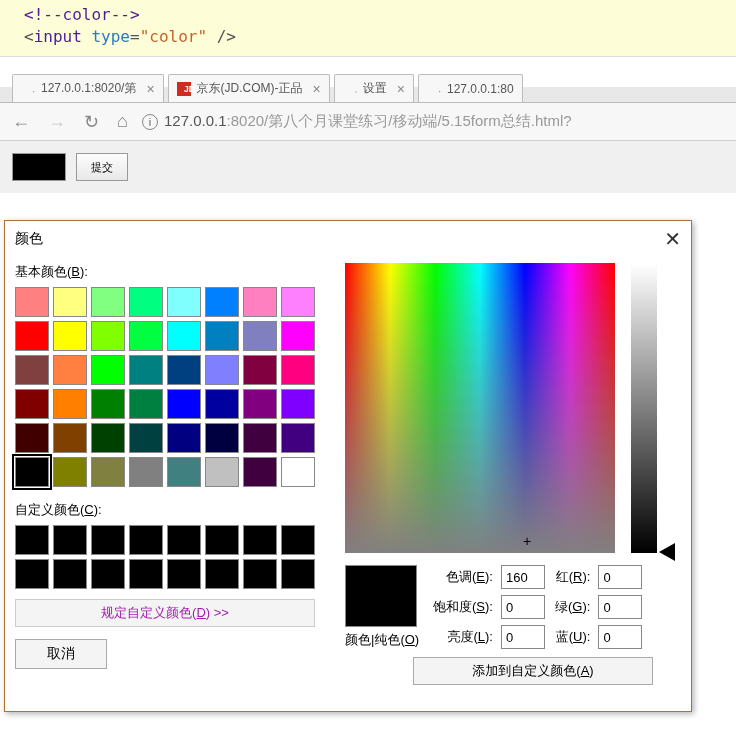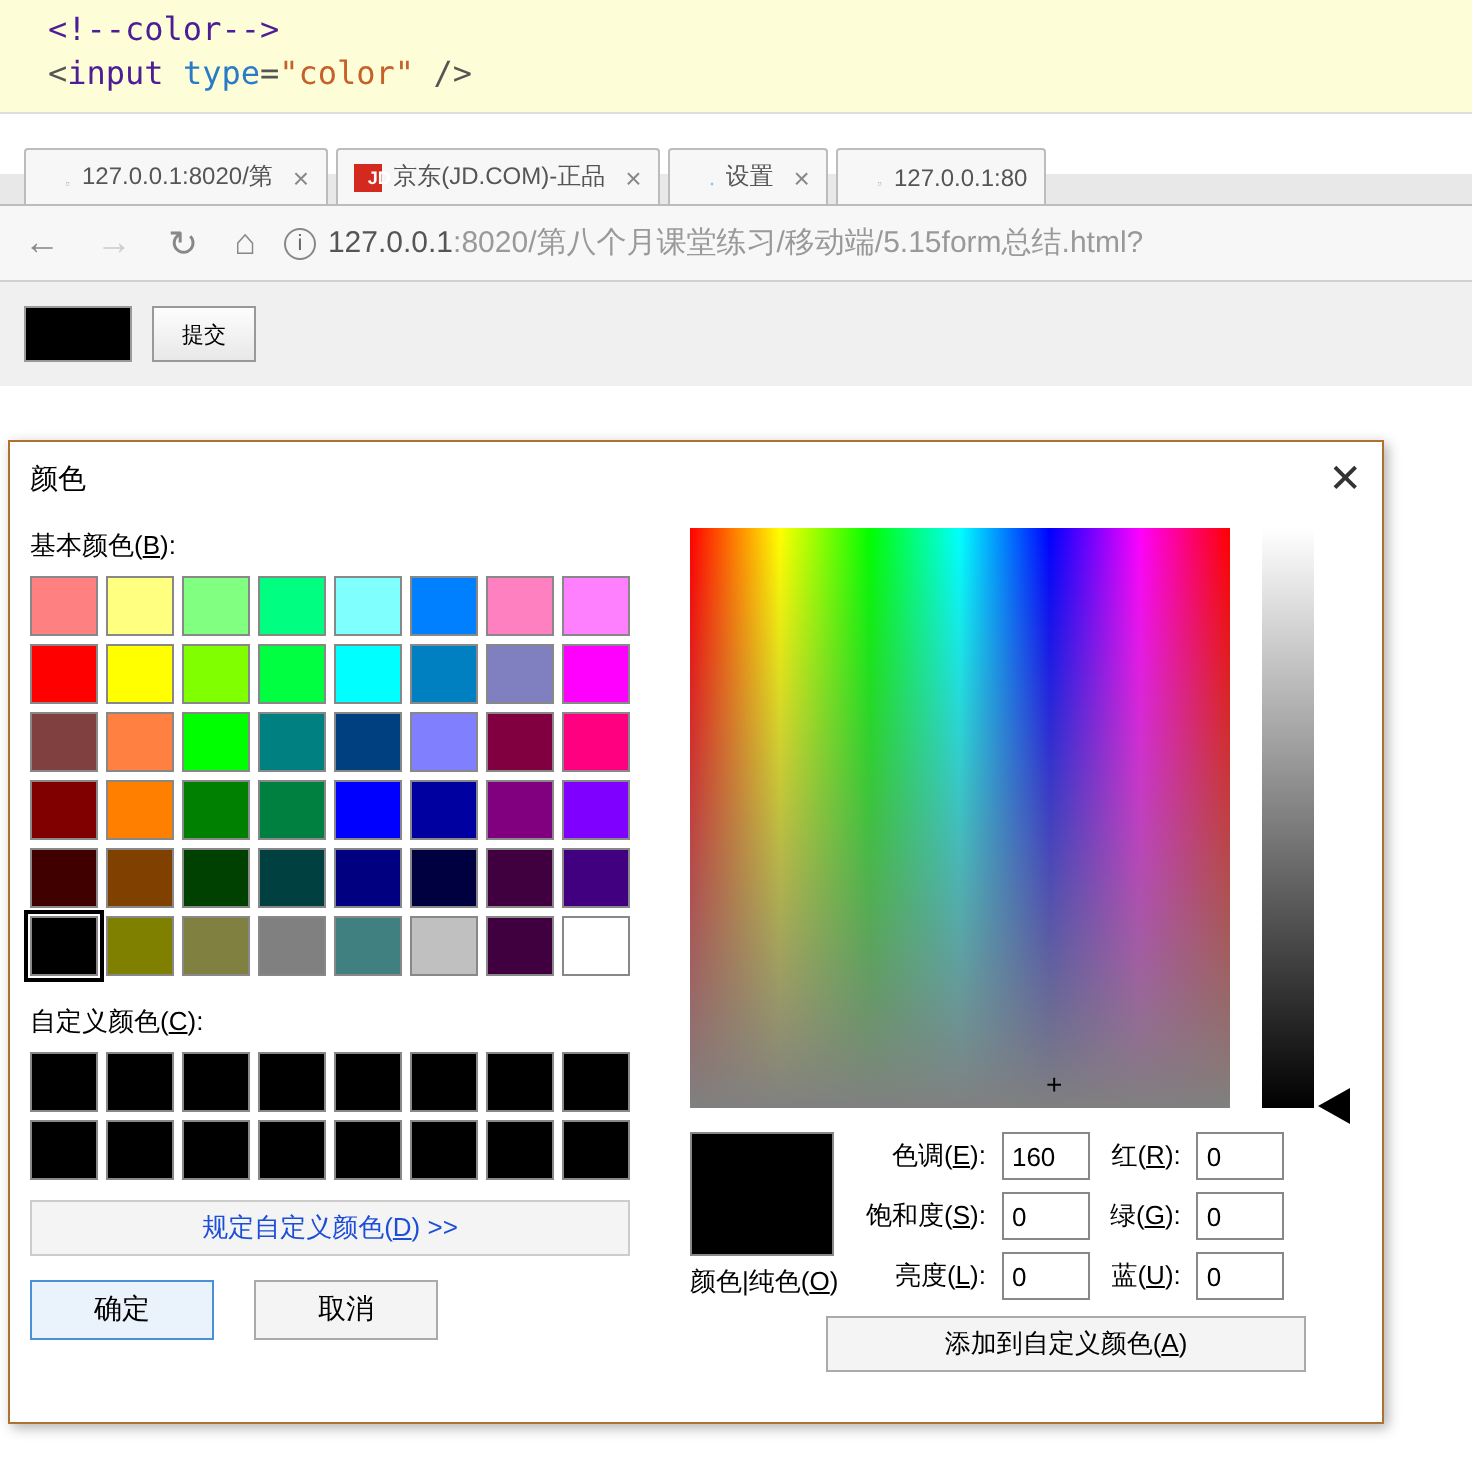--- a/index.html
+++ b/index.html
@@ -35,21 +35,21 @@
 .dialog-body { display: flex; padding: 6px 10px 10px 10px; gap: 20px; }
 
 .left { width: 310px; }
 .sect-label { font-size: 13px; margin-bottom: 6px; }
 .sect-label u { text-decoration: underline; }
 .basic-grid { display: grid; grid-template-columns: repeat(8, 34px); grid-template-rows: repeat(6, 30px); gap: 4px; margin-bottom: 14px; }
 .basic-grid .cell { border: 1px solid #888; }
 .basic-grid .cell.sel { outline: 2px solid #000; outline-offset: 1px; }
 .custom-grid { display: grid; grid-template-columns: repeat(8, 34px); grid-template-rows: repeat(2, 30px); gap: 4px; margin-bottom: 10px; }
 .custom-grid .cell { border: 1px solid #888; background: #000; }
-.define-btn { width: 300px; height: 28px; border: 1px solid #ccc; background: #f4f4f4; color: #1d4ed8; font-size: 13px; }
+.define-btn { width: 300px; height: 28px; border: 1px solid #ccc; background: #f4f4f4; color: #a21caf; font-size: 13px; }
 .btn-row { display: flex; gap: 20px; margin-top: 12px; }
 .dlg-btn { width: 92px; height: 30px; border: 1px solid #aaa; background: #f4f4f4; font-size: 14px; }
 .dlg-btn.primary { border-color: #4a90d9; background: #eaf2fb; }
 
 .right { flex: 1; position: relative; }
 .gradient-box { width: 270px; height: 290px; position: relative; background:
   linear-gradient(to bottom, rgba(128,128,128,0) 0%, rgba(128,128,128,1) 100%),
   linear-gradient(to right, #ff0000, #ffff00, #00ff00, #00ffff, #0000ff, #ff00ff, #ff0000);
 }
 .gradient-box .crosshair { position: absolute; bottom: 4px; left: 178px; color: #000; font-size: 14px; }
@@ -195,21 +195,20 @@
           <div class="cell"></div>
           <div class="cell"></div>
           <div class="cell"></div>
           <div class="cell"></div>
           <div class="cell"></div>
           <div class="cell"></div>
           <div class="cell"></div>
         </div>
       <button class="define-btn"><span>规定自定义颜色(</span><u>D</u><span>) &gt;&gt;</span></button>
       <div class="btn-row">
-        <button class="dlg-btn primary">确定</button>
         <button class="dlg-btn">取消</button>
       </div>
     </div>
     <div class="right">
       <div class="gradient-box">
         <span class="crosshair">+</span>
       </div>
       <div class="lum-strip"></div>
       <div class="lum-arrow"></div>
 

